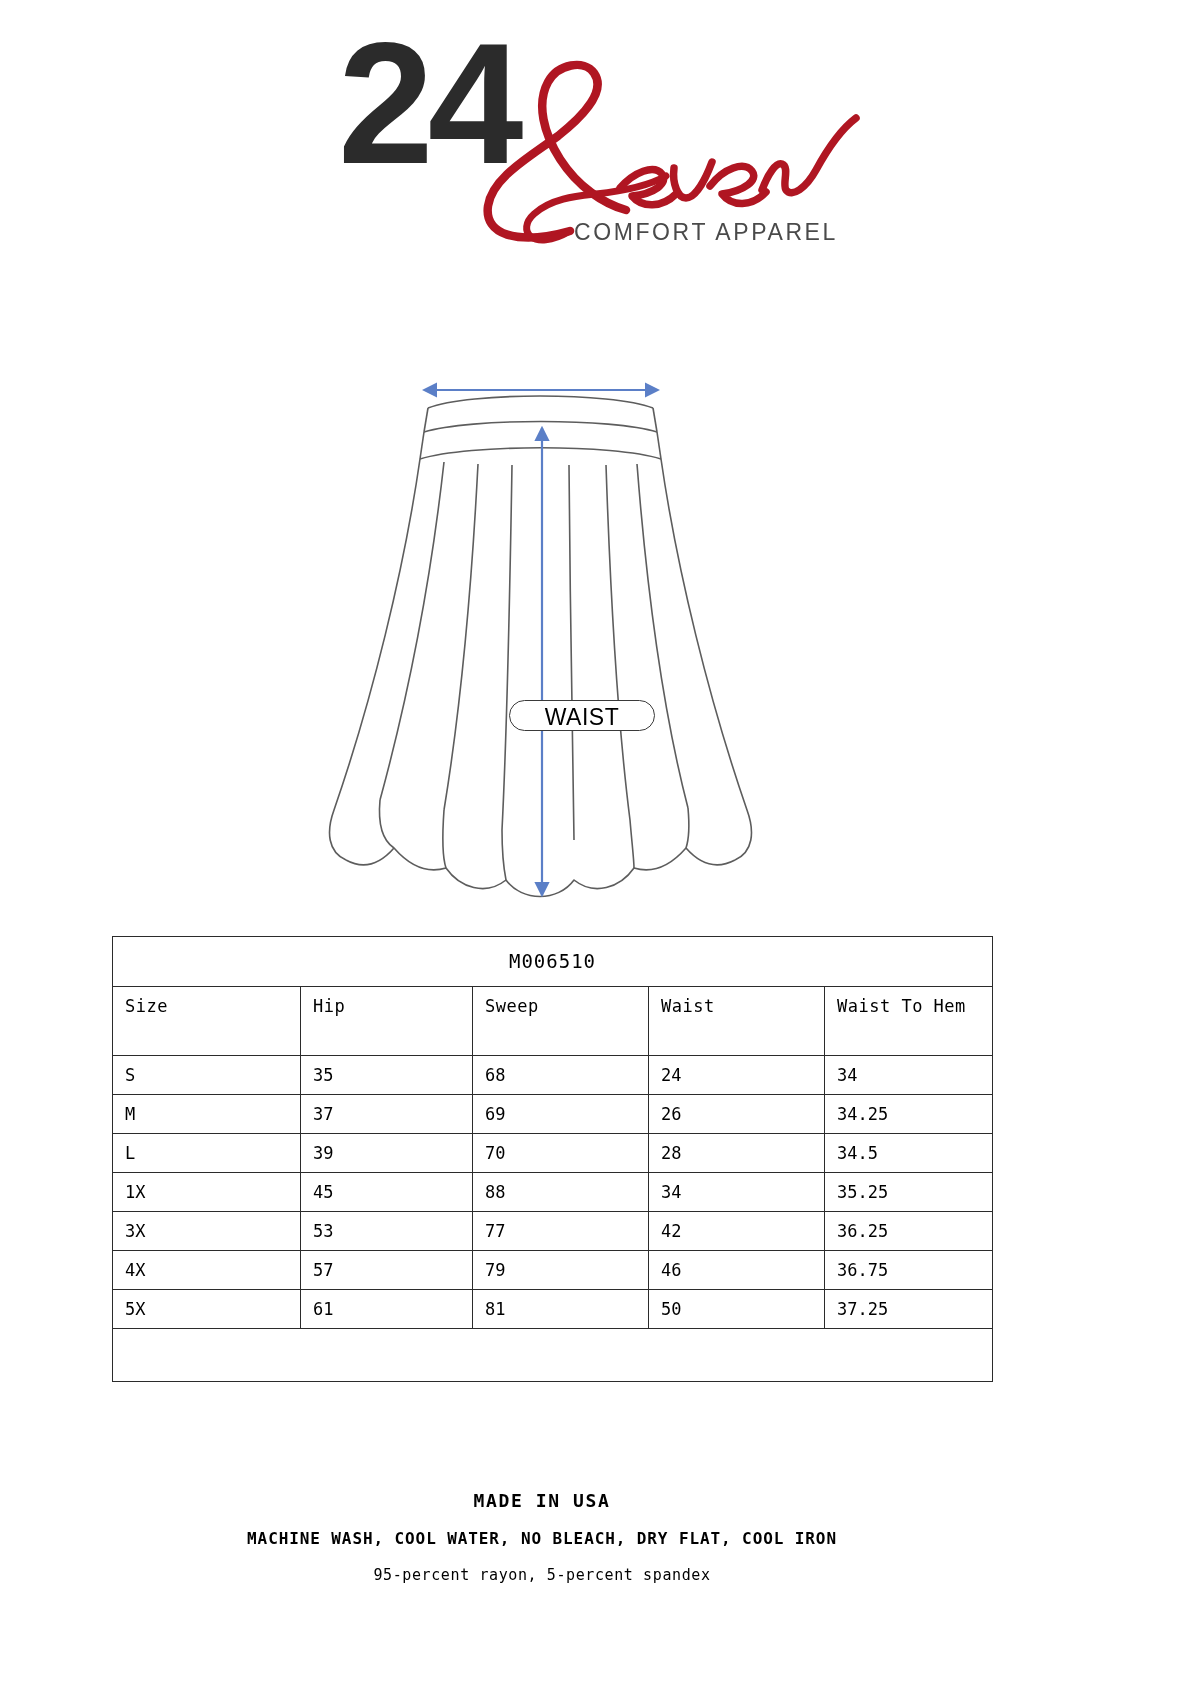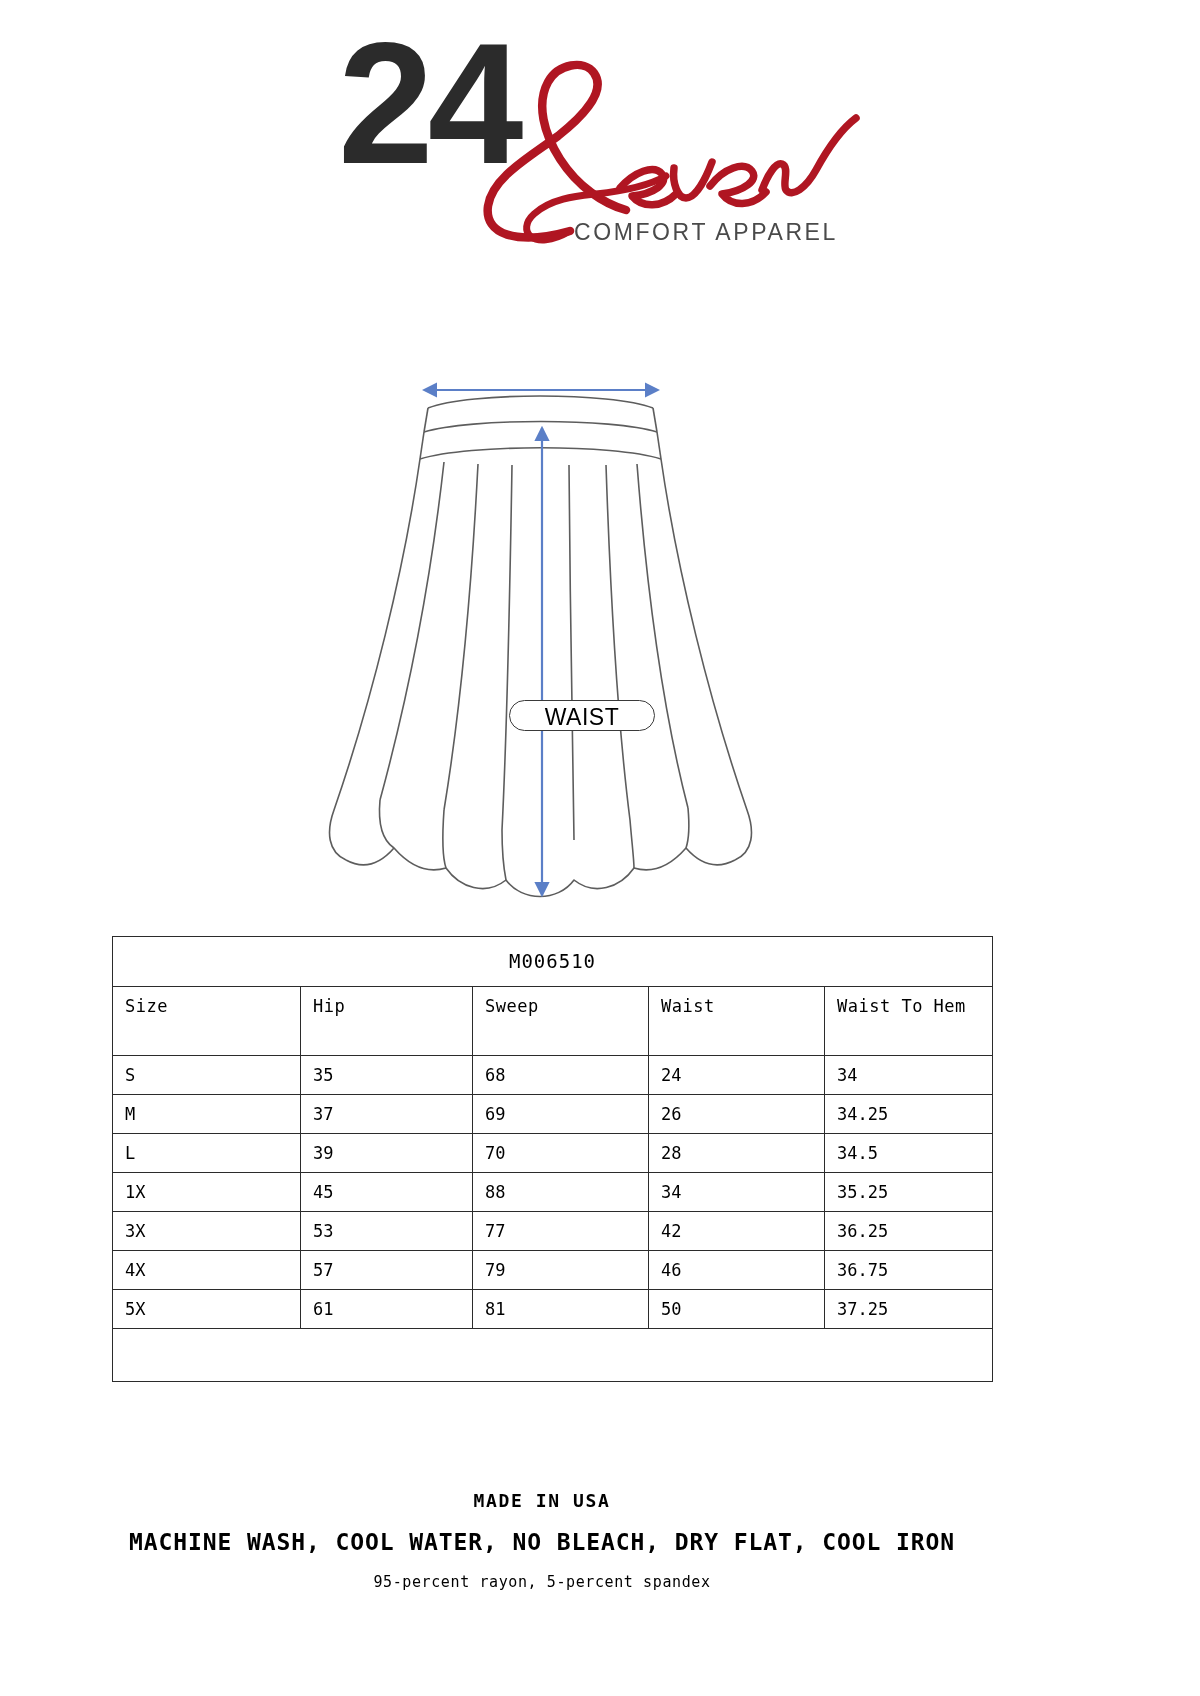--- a/index.html
+++ b/index.html
@@ -115,21 +115,21 @@
     position: absolute;
     top: 1490px;
     left: 0;
     width: 1084px;
     text-align: center;
     font-family: "DejaVu Sans Mono", "Liberation Mono", monospace;
     color: #000;
   }
   .footer-line { letter-spacing: 0.4px; }
   .f1 { font-size: 18px; font-weight: bold; margin-bottom: 18px; letter-spacing: 1.6px; }
-  .f2 { font-size: 23px; font-weight: bold; margin-bottom: 18px; letter-spacing: 0.9px; }
+  .f2 { font-size: 16px; font-weight: bold; margin-bottom: 18px; letter-spacing: 0.9px; }
   .f3 { font-size: 15px; letter-spacing: 0.6px; }
 </style>
 </head>
 <body>
 
 <div class="logo-block">
   <svg class="logo-svg" width="560" height="250" viewBox="0 0 560 250">
 
     <text x="18" y="145" font-family="Liberation Sans, sans-serif" font-size="172" font-weight="bold" fill="#2b2b2b" letter-spacing="-6">24</text>
 

